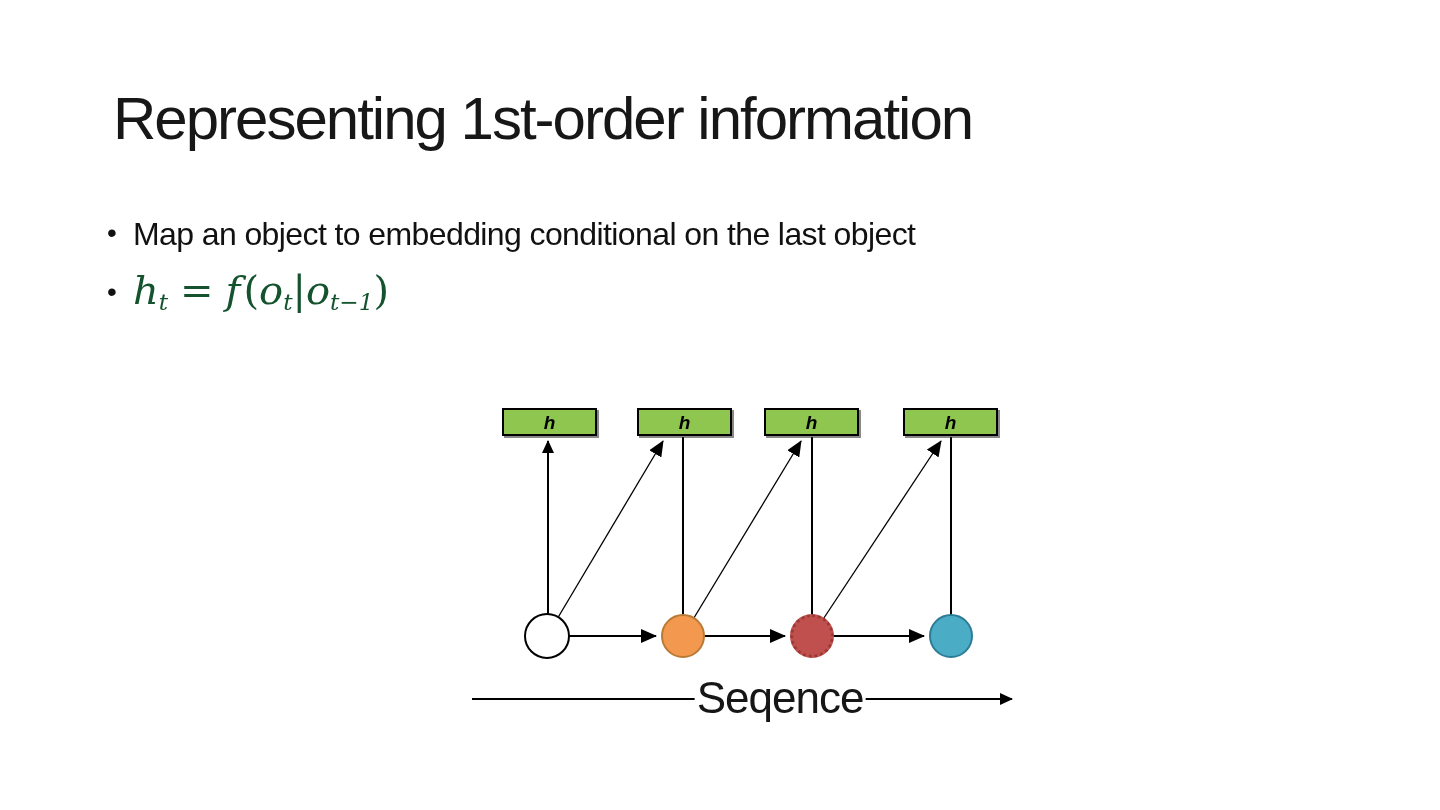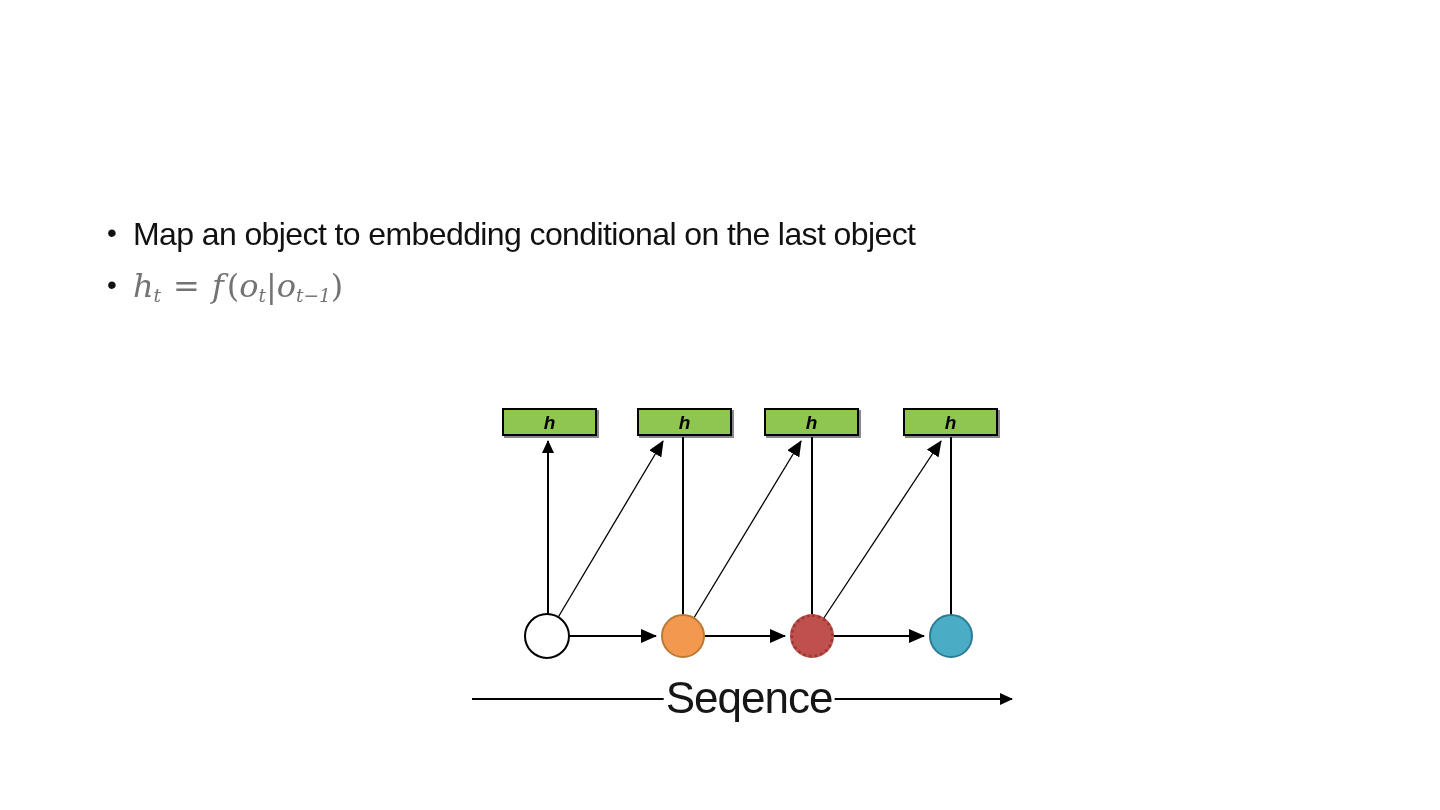--- a/index.html
+++ b/index.html
@@ -17,21 +17,21 @@
   }
 
   
   .bullets{position:absolute;left:107px;top:216px;width:1240px;color:#111;}
   .bullet-line{display:flex;align-items:baseline;margin-bottom:14px;}
   .bullet-glyph{font-size:28px;width:26px;flex:0 0 26px;transform:translateY(-3px);}
   .bullet-text{font-size:32px;letter-spacing:-0.6px;white-space:nowrap;}
 
   
   .formula{
-    font-family:"DejaVu Serif",serif;font-style:italic;font-size:32px;color:#737373;
+    font-family:"DejaVu Serif",serif;font-style:italic;font-size:40px;color:#14532d;
     white-space:nowrap;letter-spacing:0;
   }
   .formula sub{font-size:0.58em;vertical-align:-0.28em;font-style:italic;}
   .formula .op-eq{margin:0 12px;font-style:normal;}
   .formula .fn{margin-right:3px;}
   .formula .paren{font-style:normal;}
 
   
   .diagram{position:absolute;inset:0;}
   svg.connectors{position:absolute;left:0;top:0;pointer-events:none;}
@@ -47,30 +47,31 @@
   }
   #ebox-1{left:502px;} #ebox-2{left:637px;} #ebox-3{left:764px;} #ebox-4{left:903px;}
 
   .node{position:absolute;border-radius:50%;box-sizing:border-box;border:2px solid #000;}
   #node-1{left:524px;top:613px;width:46px;height:46px;}
   #node-2{left:661px;top:614px;width:44px;height:44px;}
   #node-3{left:790px;top:614px;width:44px;height:44px;border-width:3px;border-style:dotted;}
   #node-4{left:929px;top:614px;width:44px;height:44px;}
 
   .seq-label{
-    position:absolute;left:749px;top:674px;transform:translateX(-50%);
+    position:absolute;left:780px;top:674px;transform:translateX(-50%);
     font-size:44px;line-height:48px;letter-spacing:-1px;color:#161616;
     background:#ffffff;padding:0 2px;white-space:nowrap;
   }
 </style>
 </head>
 <body>
 
 <div class="slide">
 
+  <h1 class="title">Representing 1st-order information</h1>
 
   <div class="bullets">
     <div class="bullet-line">
       <span class="bullet-glyph">•</span>
       <span class="bullet-text">Map an object to embedding conditional on the last object</span>
     </div>
     <div class="bullet-line">
       <span class="bullet-glyph">•</span>
       <span class="formula"><span>h</span><sub>t</sub><span class="op-eq">=</span><span class="fn">f</span><span class="paren">(</span><span>o</span><sub>t</sub><span>|</span><span>o</span><sub>t−1</sub><span class="paren">)</span></span>
     </div>

